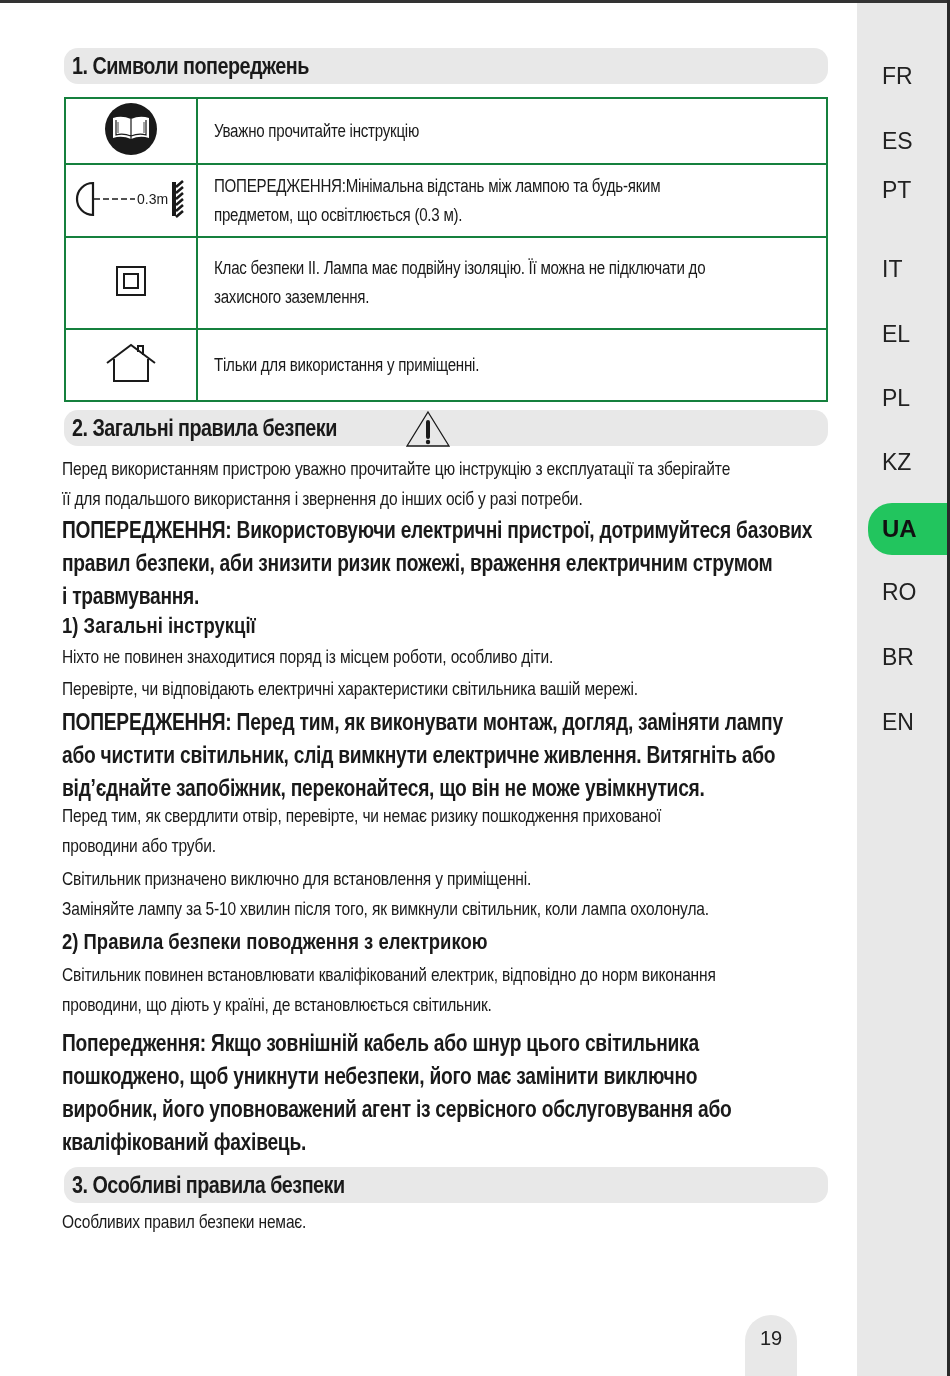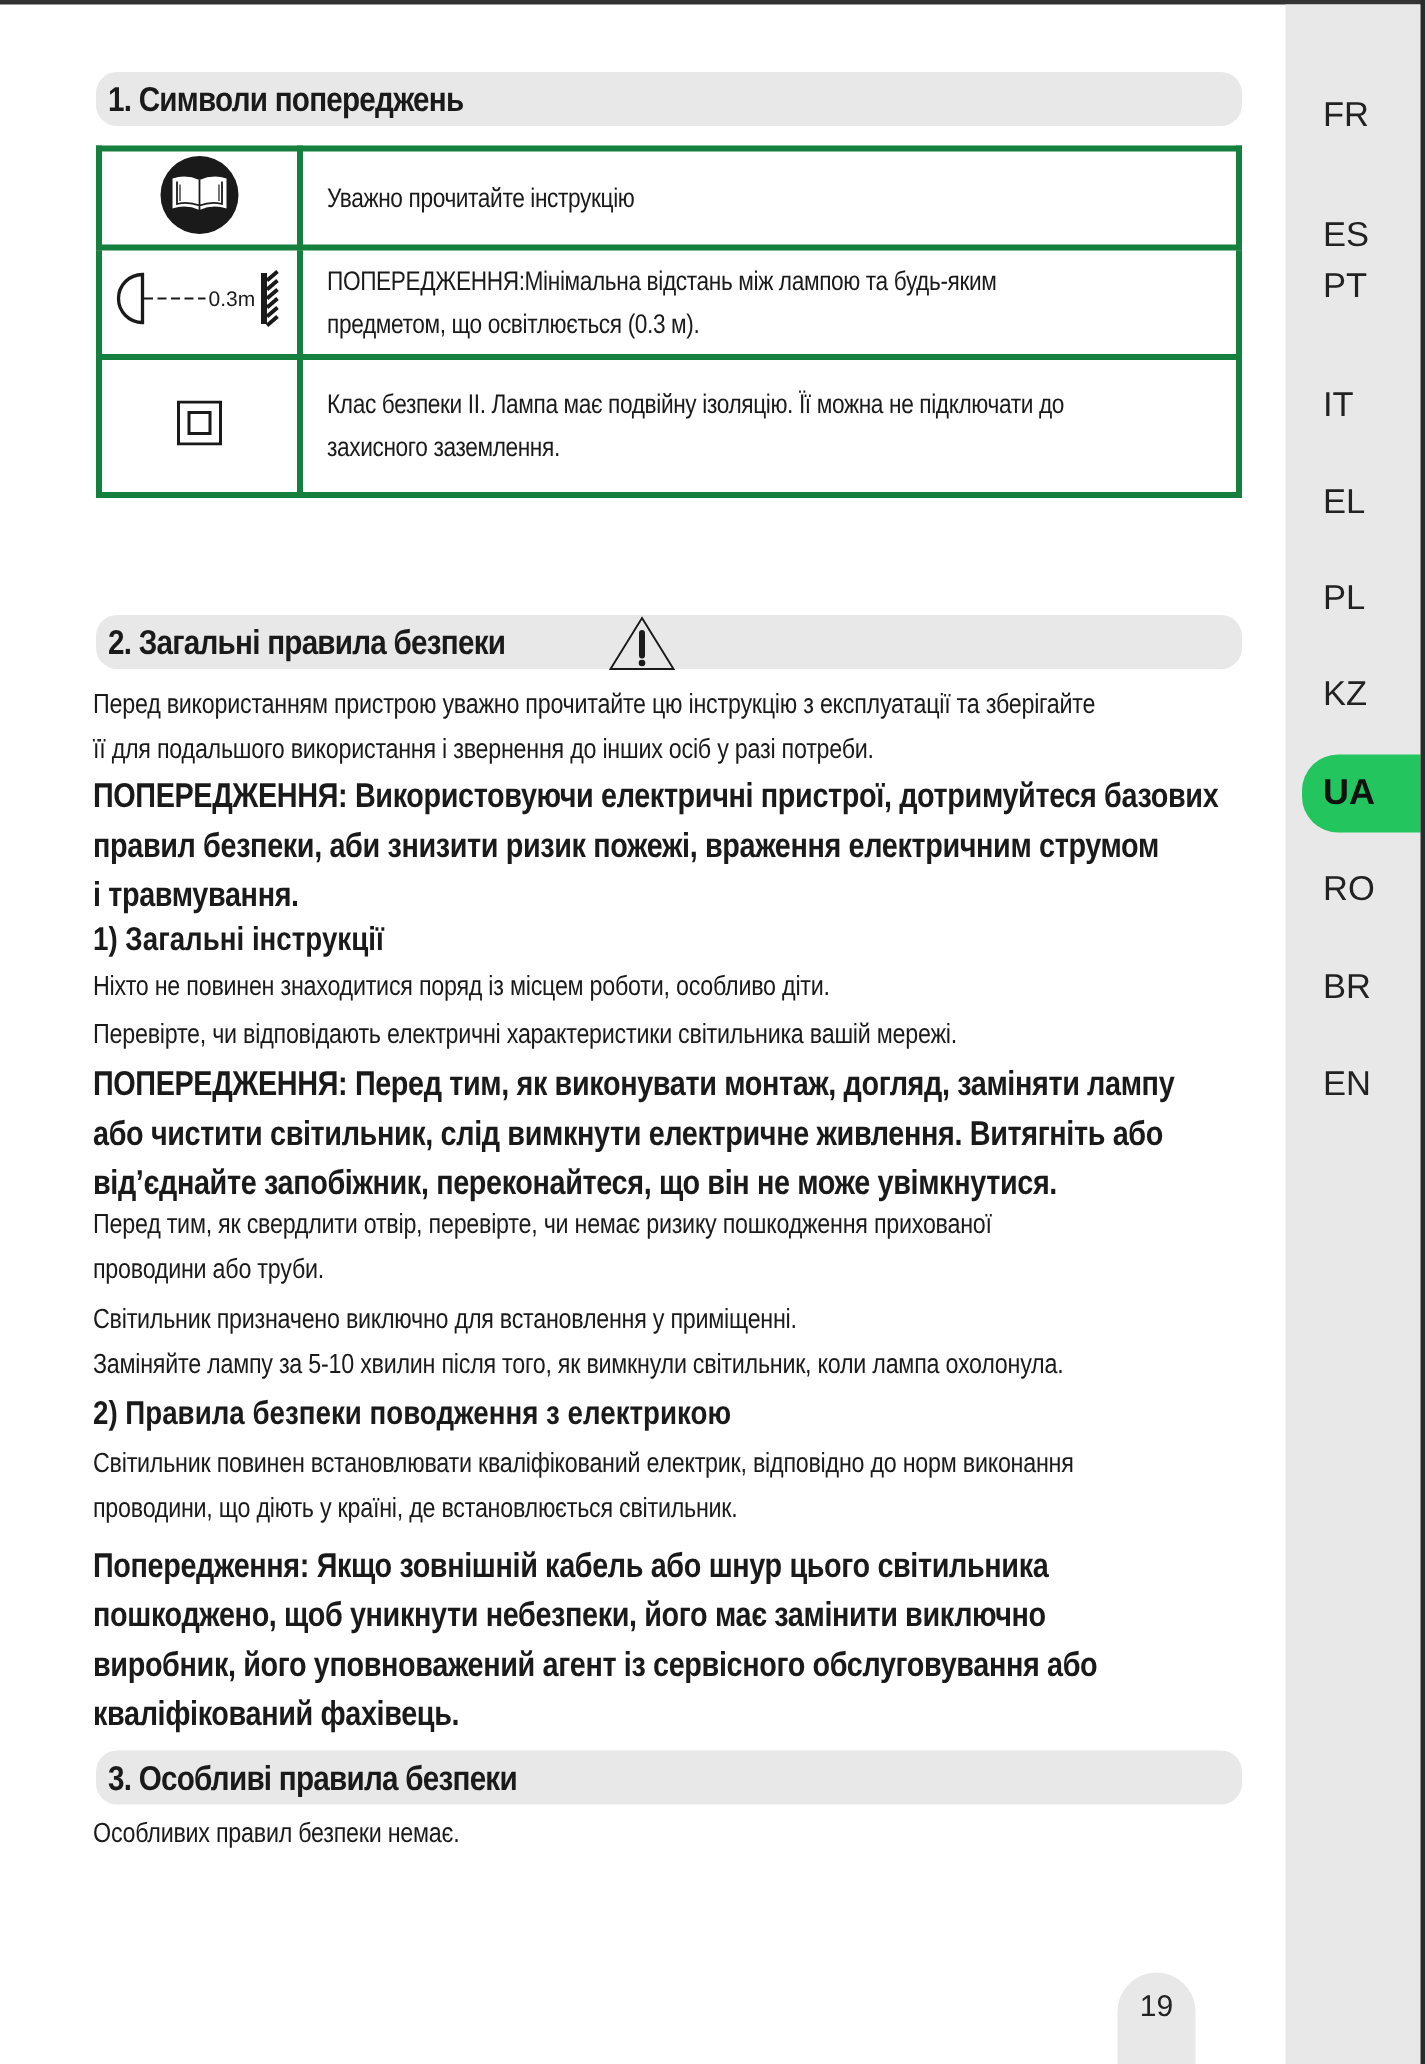--- a/index.html
+++ b/index.html
@@ -9,42 +9,42 @@
     .frame-right { position: absolute; right: 0; top: 0; width: 3px; height: 1376px; background: #2a2a2a; }
     .sidebar { position: absolute; left: 857px; top: 3px; width: 90px; height: 1373px; background: #e8e8e8; }
     .lang { position: absolute; left: 868px; width: 79px; height: 48px; line-height: 48px;
       font-size: 23px; color: #222; padding-left: 14px; box-sizing: border-box; }
     .lang.active { background: #22c55e; border-radius: 24px 0 0 24px; font-weight: bold; font-size: 24px; color: #111; }
     .sec-head { position: absolute; left: 64px; width: 764px; height: 36px; background: #e8e8e8;
       border-radius: 14px; box-sizing: border-box; padding-left: 8px; }
     .sec-head .t { font-family: "Liberation Sans", sans-serif; font-weight: bold; font-size: 23px;
       line-height: 36px; letter-spacing: -0.6px; transform: scaleX(0.86); transform-origin: left center; display: inline-block; white-space: nowrap; color: #1a1a1a; }
     table.sym { position: absolute; left: 64px; top: 97px; width: 764px; border-collapse: collapse; }
-    table.sym td { border: 4px solid #15803d; padding: 0; }
+    table.sym td { border: 2px solid #15803d; padding: 0; }
     table.sym td.icon { width: 130px; text-align: center; vertical-align: middle; }
     table.sym td.txt { padding-left: 16px; font-size: 18px; line-height: 29px; letter-spacing: -0.3px; }
     .cond { display: inline-block; transform: scaleX(0.84); transform-origin: left center; white-space: nowrap; }
     .p { position: absolute; left: 62px; font-size: 18.5px; line-height: 30px; white-space: nowrap;
       transform: scaleX(0.84); transform-origin: left top; letter-spacing: -0.2px; color: #1a1a1a; }
     .b { position: absolute; left: 62px; font-size: 23px; font-weight: bold; line-height: 33px; white-space: nowrap;
       transform: scaleX(0.835); transform-origin: left top; letter-spacing: -0.3px; color: #1a1a1a; }
     .h3 { position: absolute; left: 62px; font-size: 22px; font-weight: bold; line-height: 30px; white-space: nowrap;
       transform: scaleX(0.84); transform-origin: left top; color: #1a1a1a; }
     .pagenum { position: absolute; left: 745px; top: 1315px; width: 52px; height: 70px; background: #e8e8e8;
       border-radius: 26px 26px 0 0; text-align: center; font-size: 20px; line-height: 46px; color: #222; }
     .warn-tri { position: absolute; left: 405px; top: 410px; }
   </style>
 </head>
 <body>
 
 <div class="frame-top"></div>
 
 <div class="sidebar"></div>
 <div class="lang" style="top:52px">FR</div>
-<div class="lang" style="top:132px">ES</div>
+<div class="lang" style="top:117px">ES</div>
 <div class="lang" style="top:166px">PT</div>
 <div class="lang" style="top:245px">IT</div>
 <div class="lang" style="top:310px">EL</div>
 <div class="lang" style="top:374px">PL</div>
 <div class="lang" style="top:438px">KZ</div>
 <div class="lang active" style="top:503px;height:52px;line-height:52px">UA</div>
 <div class="lang" style="top:568px">RO</div>
 <div class="lang" style="top:633px">BR</div>
 <div class="lang" style="top:698px">EN</div>
 
@@ -89,20 +89,31 @@
       <svg width="30" height="30" viewBox="0 0 30 30">
         <rect x="1" y="1" width="28" height="28" fill="none" stroke="#1a1a1a" stroke-width="2"></rect>
         <rect x="8" y="8" width="14" height="14" fill="none" stroke="#1a1a1a" stroke-width="2"></rect>
       </svg>
     </td>
     <td class="txt">
       <span class="cond">Клас безпеки II. Лампа має подвійну ізоляцію. Її можна не підключати до</span><br>
       <span class="cond">захисного заземлення.</span>
     </td>
   </tr>
+  <tr style="height:72px">
+    <td class="icon">
+      <svg width="52" height="40" viewBox="0 0 52 40">
+        <path d="M2 20 L26 2 L50 20 M9 16 L9 38 L43 38 L43 16" fill="none" stroke="#1a1a1a" stroke-width="2"></path>
+        <path d="M33 9 L33 3 L38 3 L38 12" fill="none" stroke="#1a1a1a" stroke-width="2"></path>
+      </svg>
+    </td>
+    <td class="txt">
+      <span class="cond">Тільки для використання у приміщенні.</span>
+    </td>
+  </tr>
 </tbody>
   </table>
 
 <div class="sec-head" style="top:410px">
   <span class="t">2. Загальні правила безпеки</span>
 </div>
 <svg class="warn-tri" width="46" height="38" viewBox="0 0 46 38">
   <path d="M23 2 L44 36 L2 36 Z" fill="none" stroke="#1a1a1a" stroke-width="1.3"></path>
   <path d="M23 12 L23 27" stroke="#1a1a1a" stroke-width="4" stroke-linecap="round"></path>
   <circle cx="23" cy="32" r="2.2" fill="#1a1a1a"></circle>

